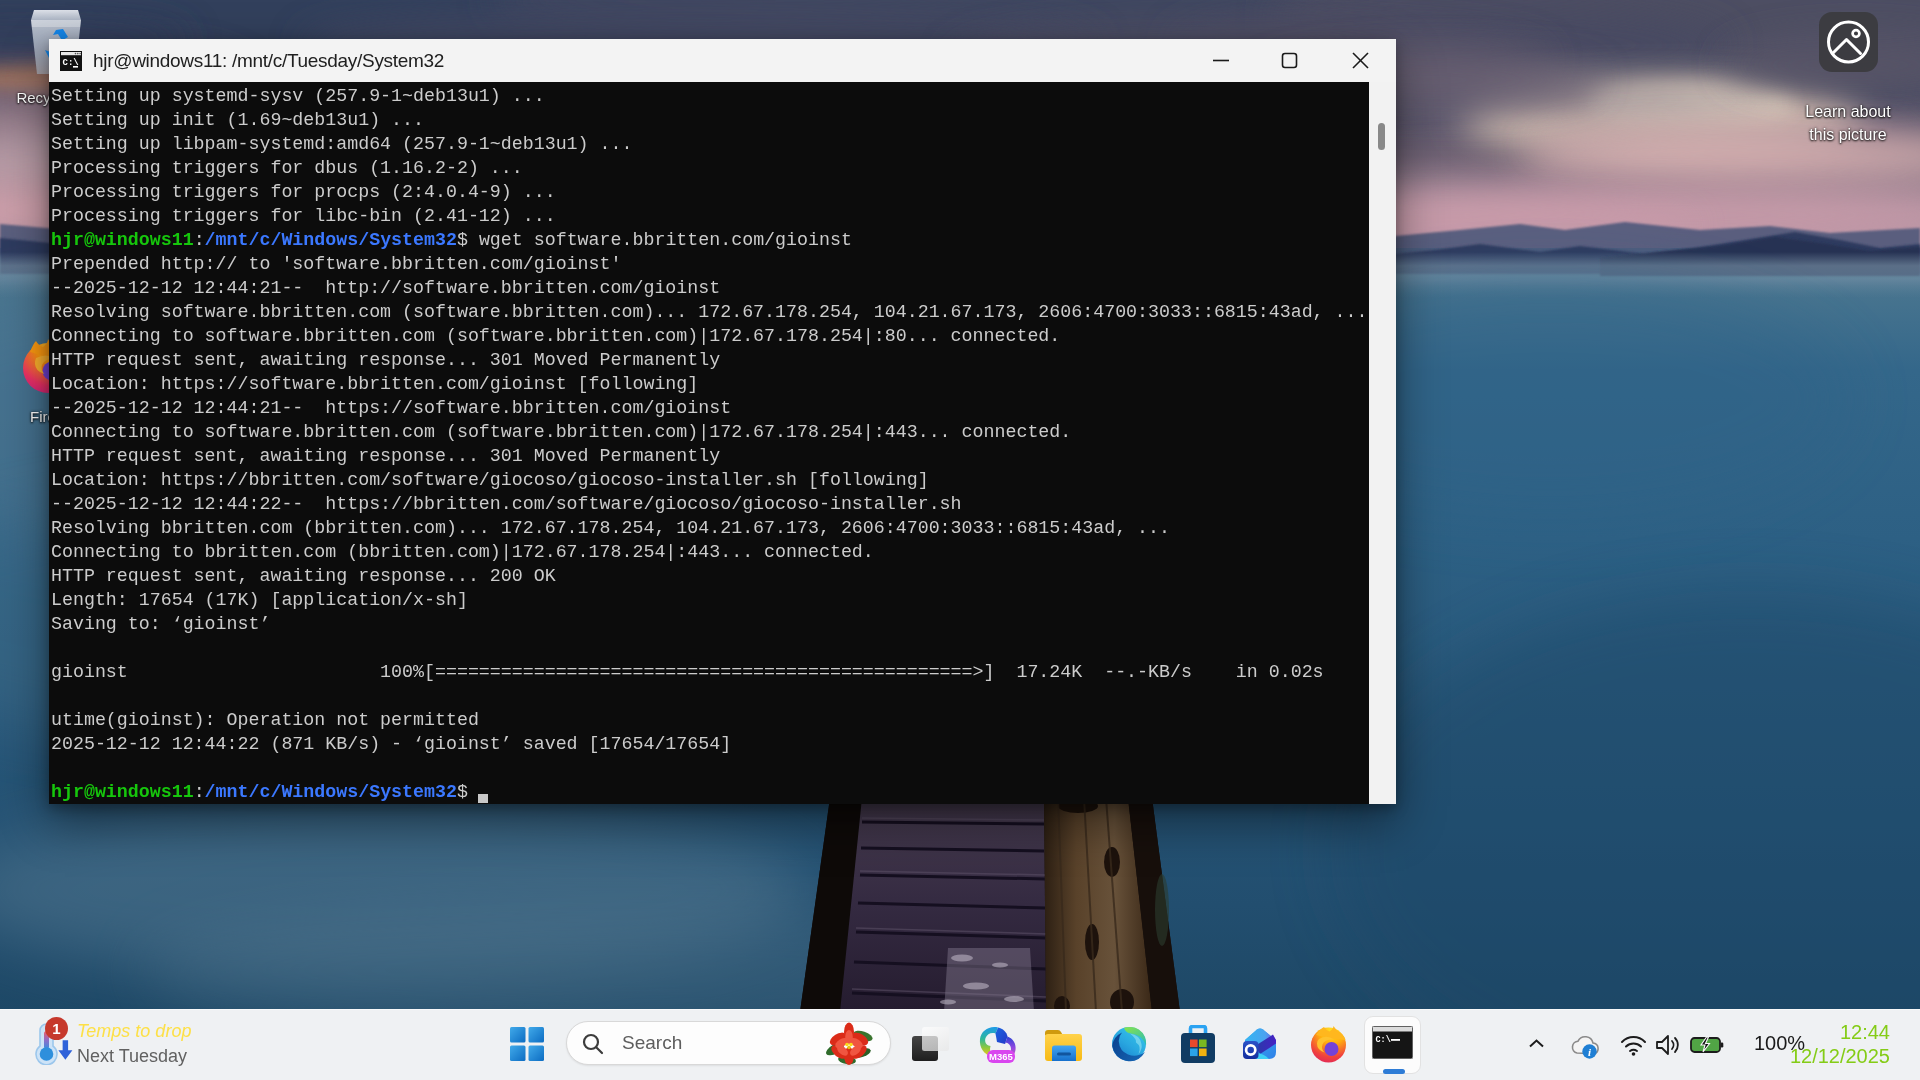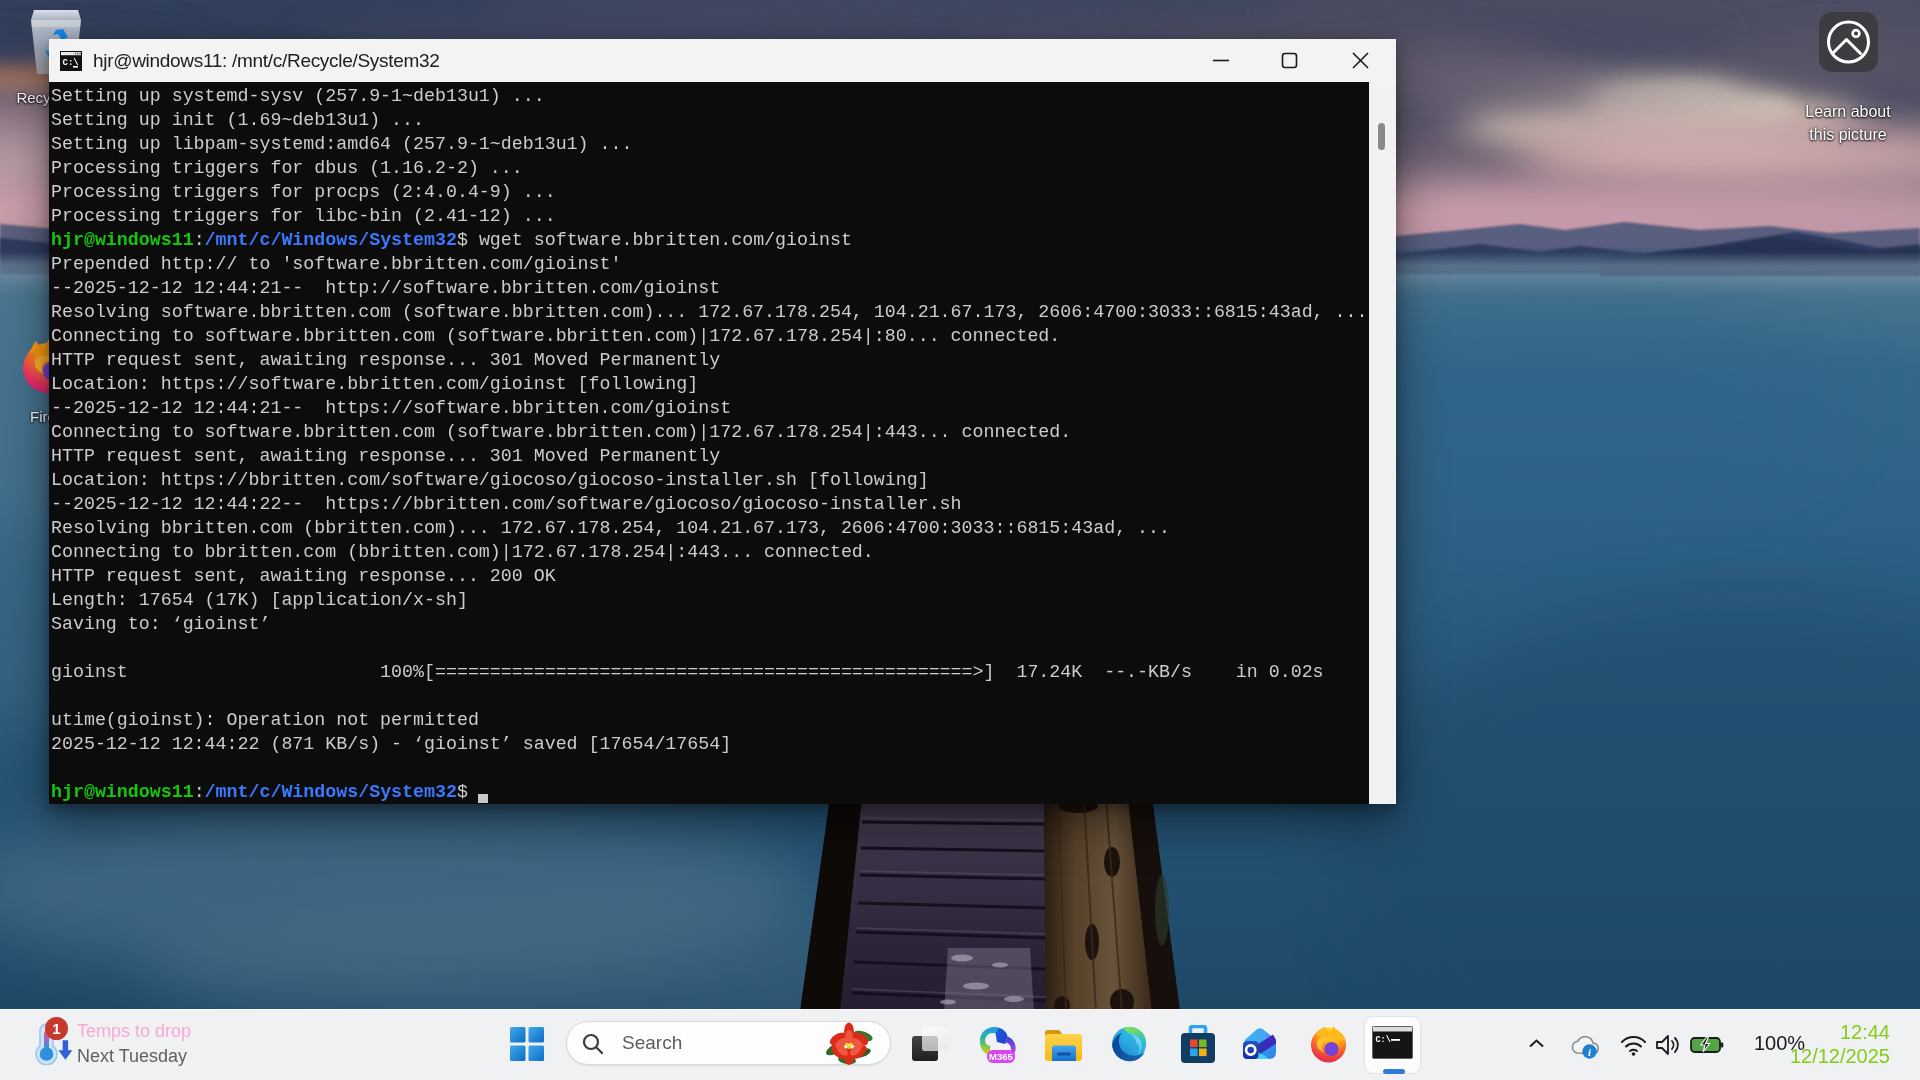--- a/index.html
+++ b/index.html
@@ -17,21 +17,21 @@
   #term pre{margin:0;padding:2px 0 0 2px;font-family:"Liberation Mono",monospace;
             font-size:18.3px;line-height:24px;color:#cccccc;letter-spacing:0px;}
   .g{color:#16c60c;font-weight:bold;margin-top:9px;}
   .b{color:#3b78ff;font-weight:bold;}
   #sbar{position:absolute;left:1320px;top:43px;width:27px;height:722px;background:#f2f2f2;}
   #sthumb{position:absolute;left:9px;top:41px;width:7px;height:27px;border-radius:4px;background:#898989;}
   .deskicon{position:absolute;color:#fff;font-size:15px;text-align:center;
             text-shadow:0 1px 2px rgba(0,0,0,.9),0 0 3px rgba(0,0,0,.8);}
   #taskbar{position:absolute;left:0;top:1009px;width:1920px;height:71px;background:#eff1f3;border-top:1px solid rgba(255,255,255,0.6);}
   .tb{position:absolute;}
-  #widget-t1{position:absolute;left:77px;top:1021px;font-size:18px;color:#f9a8d4;}
+  #widget-t1{position:absolute;left:77px;top:1021px;font-size:18px;color:#fde047;font-style:italic;}
   #widget-t2{position:absolute;left:77px;top:1046px;font-size:18px;color:#616161;}
   #clock{position:absolute;right:30px;top:1020px;width:130px;text-align:right;font-size:20px;color:#84cc16;line-height:24px;}
 </style>
 </head>
 <body>
 <svg id="wall" width="1920" height="1080" viewBox="0 0 1920 1080">
     <defs>
   <linearGradient id="sky" x1="0" y1="0" x2="0" y2="1">
     <stop offset="0" stop-color="#3d4760"></stop>
     <stop offset="0.35" stop-color="#4b4d64"></stop>
@@ -229,21 +229,21 @@
   <div id="titlebar">
     <svg id="titleicon" width="22" height="20" viewBox="0 0 22 20">
       <rect x="0" y="0" width="22" height="20" fill="#111"></rect>
       <rect x="1" y="1" width="20" height="3.2" fill="#e8e8e8"></rect>
       <circle cx="15.5" cy="2.6" r="0.8" fill="#555"></circle>
         <circle cx="17.8" cy="2.6" r="0.8" fill="#555"></circle>
         <circle cx="20.1" cy="2.6" r="0.8" fill="#555"></circle>
       <text x="2.5" y="14" font-family="Liberation Mono,monospace" font-size="9" font-weight="bold" fill="#fff">C:\</text>
       <rect x="13" y="15" width="5" height="1.6" fill="#fff"></rect>
     </svg>
-    <div id="titletext">hjr@windows11: /mnt/c/Recycle/System32</div>
+    <div id="titletext">hjr@windows11: /mnt/c/Tuesday/System32</div>
     <svg id="winbtns" width="190" height="43" viewBox="0 0 190 43">
       <line x1="7" y1="21.5" x2="23" y2="21.5" stroke="#1a1a1a" stroke-width="1.6"></line>
       <rect x="76.5" y="14.5" width="14" height="14" rx="2.5" fill="none" stroke="#1a1a1a" stroke-width="1.6"></rect>
       <line x1="147" y1="14" x2="162" y2="29" stroke="#1a1a1a" stroke-width="1.6"></line>
       <line x1="162" y1="14" x2="147" y2="29" stroke="#1a1a1a" stroke-width="1.6"></line>
     </svg>
   </div>
   <div id="term">
       <pre id="termpre">Setting up systemd-sysv (257.9-1~deb13u1) ...
 Setting up init (1.69~deb13u1) ...

